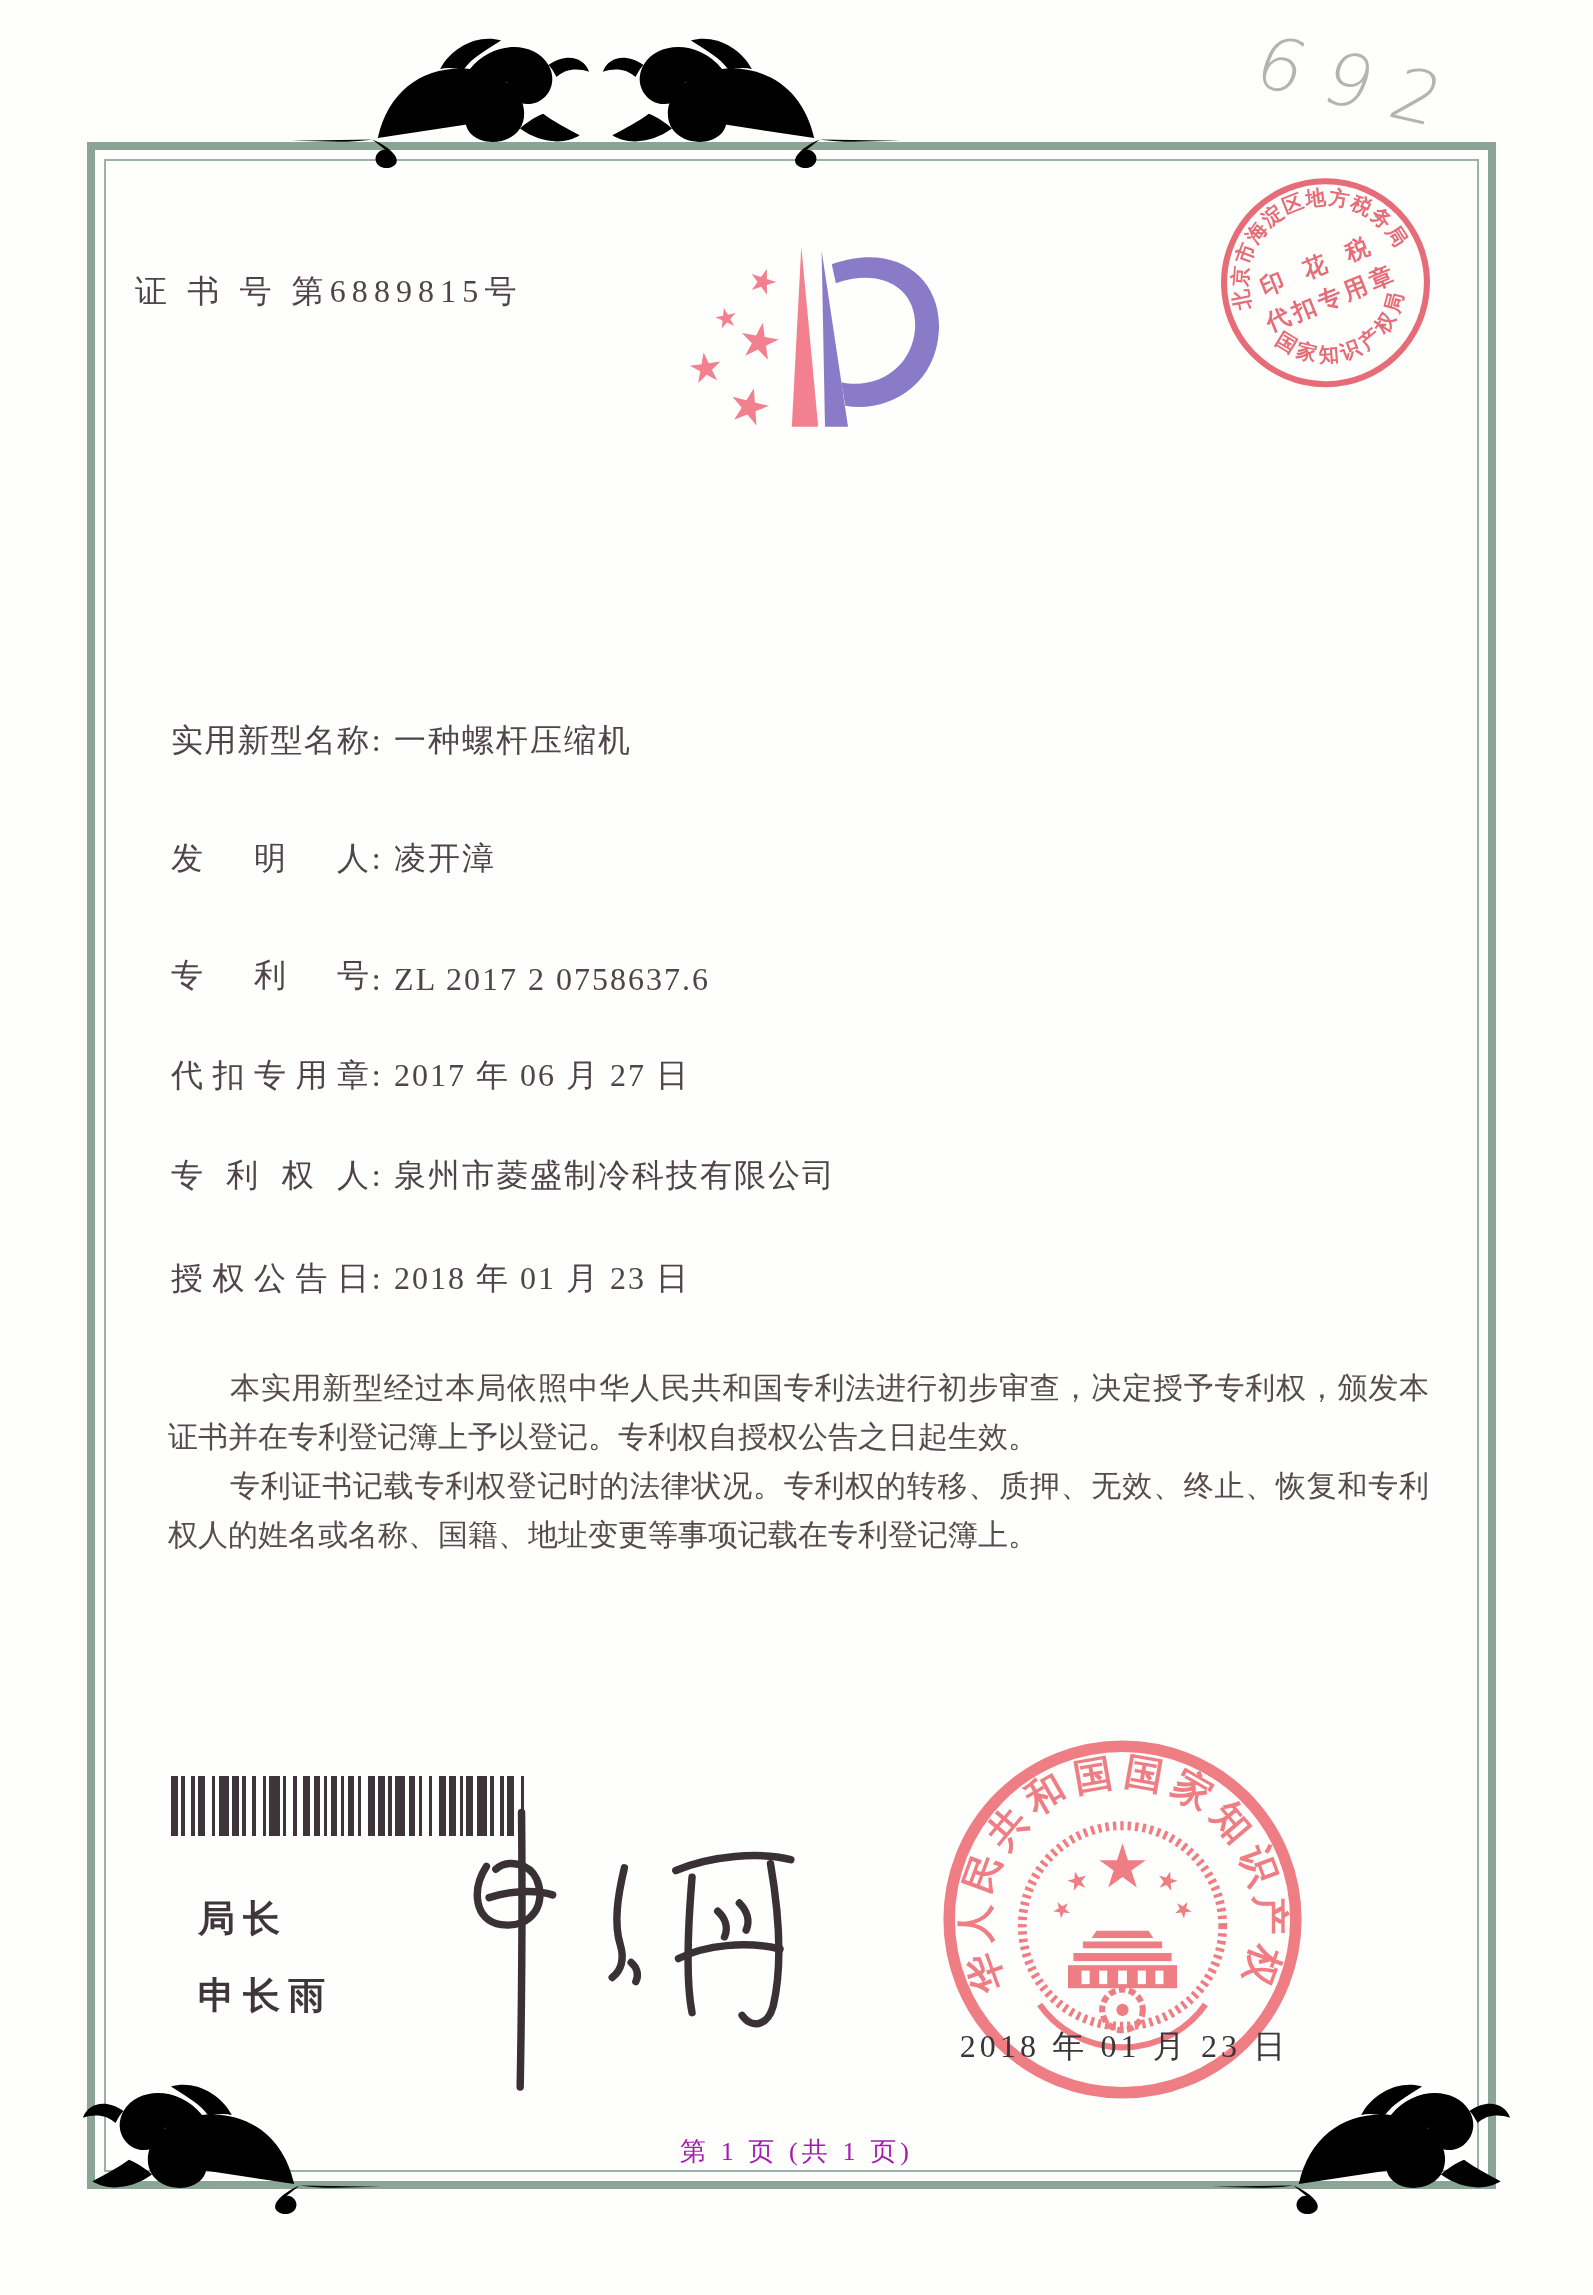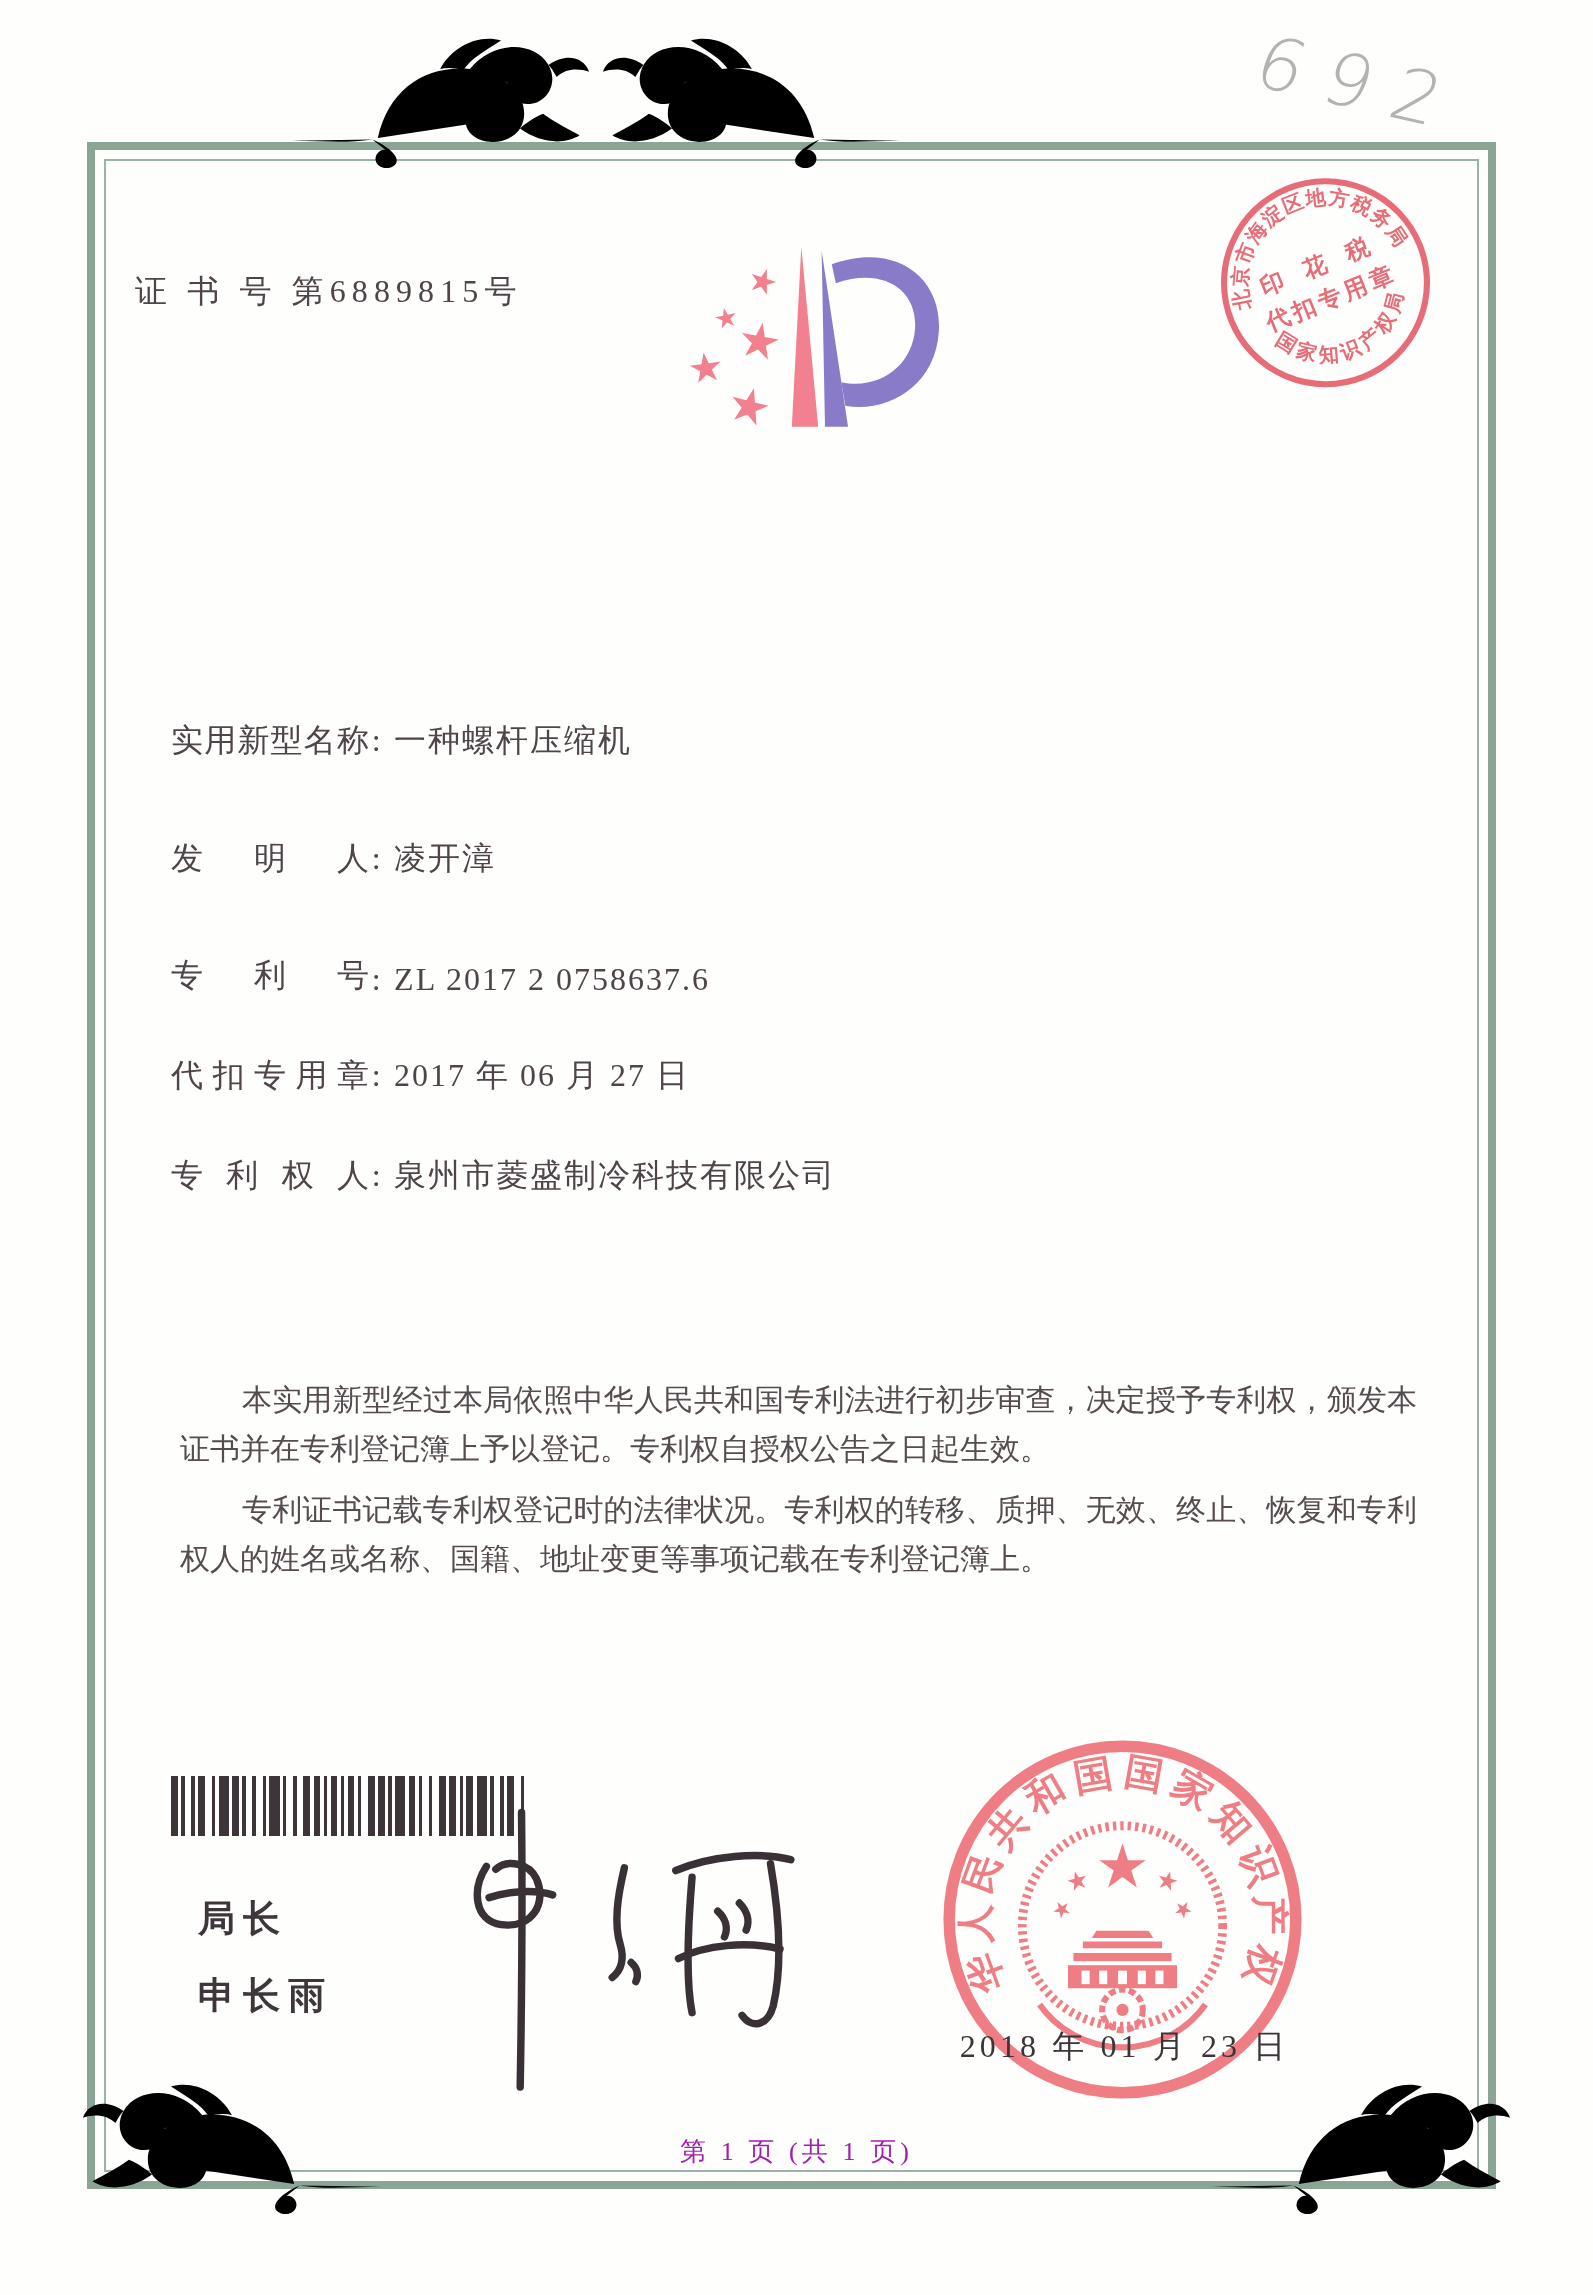--- a/index.html
+++ b/index.html
@@ -46,21 +46,21 @@
   .tax-stamp text{fill:var(--stamp-red);font-family:"Liberation Serif","DejaVu Serif",serif;font-weight:700;}
 
   
   .field{left:171px;font-size:32px;color:#4e4449;white-space:nowrap;}
   .flabel{display:inline-block;width:198px;text-align:justify;text-align-last:justify;vertical-align:bottom;}
   .fcolon{display:inline-block;margin:0 13.5px 0 2.7px;}
   .fvalue{letter-spacing:2px;}
 
   
   .body-text{left:168px;top:1363px;width:1261px;font-size:30px;line-height:49px;color:var(--body-ink);text-align:justify;}
-  .body-text p{margin:12px;text-indent:62px;}
+  .body-text p{margin:0;text-indent:62px;}
 
   
   .barcode{left:171px;top:1776px;height:60px;display:flex;}
   .barcode span{display:block;height:100%;}
   .barcode .bar{background:var(--bar-ink);}
   .director-label{left:198px;top:1894px;font-size:37px;letter-spacing:8.1px;font-weight:700;color:#3f363b;}
   .director-name{left:198px;top:1971px;font-size:37px;letter-spacing:8.1px;font-weight:700;color:#3f363b;}
   .signature{left:420px;top:1788px;overflow:visible;}
   .signature path{fill:none;stroke:#3a3136;stroke-width:11;stroke-linecap:round;stroke-linejoin:round;}
 
@@ -154,20 +154,23 @@
     <span class="flabel">发明人</span><span class="fcolon">:</span><span class="fvalue">凌开漳</span>
   </div>
   <div class="abs field" style="top:954px">
     <span class="flabel">专利号</span><span class="fcolon">:</span><span class="fvalue">ZL 2017 2 0758637.6</span>
   </div>
   <div class="abs field" style="top:1054px">
     <span class="flabel">代扣专用章</span><span class="fcolon">:</span><span class="fvalue">2017 年 06 月 27 日</span>
   </div>
   <div class="abs field" style="top:1154px">
     <span class="flabel">专利权人</span><span class="fcolon">:</span><span class="fvalue">泉州市菱盛制冷科技有限公司</span>
+  </div>
+  <div class="abs field" style="top:1257px">
+    <span class="flabel">授权公告日</span><span class="fcolon">:</span><span class="fvalue">2018 年 01 月 23 日</span>
   </div>
 
   <div class="abs body-text">
     <p>本实用新型经过本局依照中华人民共和国专利法进行初步审查，决定授予专利权，颁发本证书并在专利登记簿上予以登记。专利权自授权公告之日起生效。</p>
     <p>专利证书记载专利权登记时的法律状况。专利权的转移、质押、无效、终止、恢复和专利权人的姓名或名称、国籍、地址变更等事项记载在专利登记簿上。</p>
   </div>
 
   <div class="abs barcode">
       <span class="bar" style="width: 6.8px;"></span>
       <span style="width: 3.4px;"></span>

